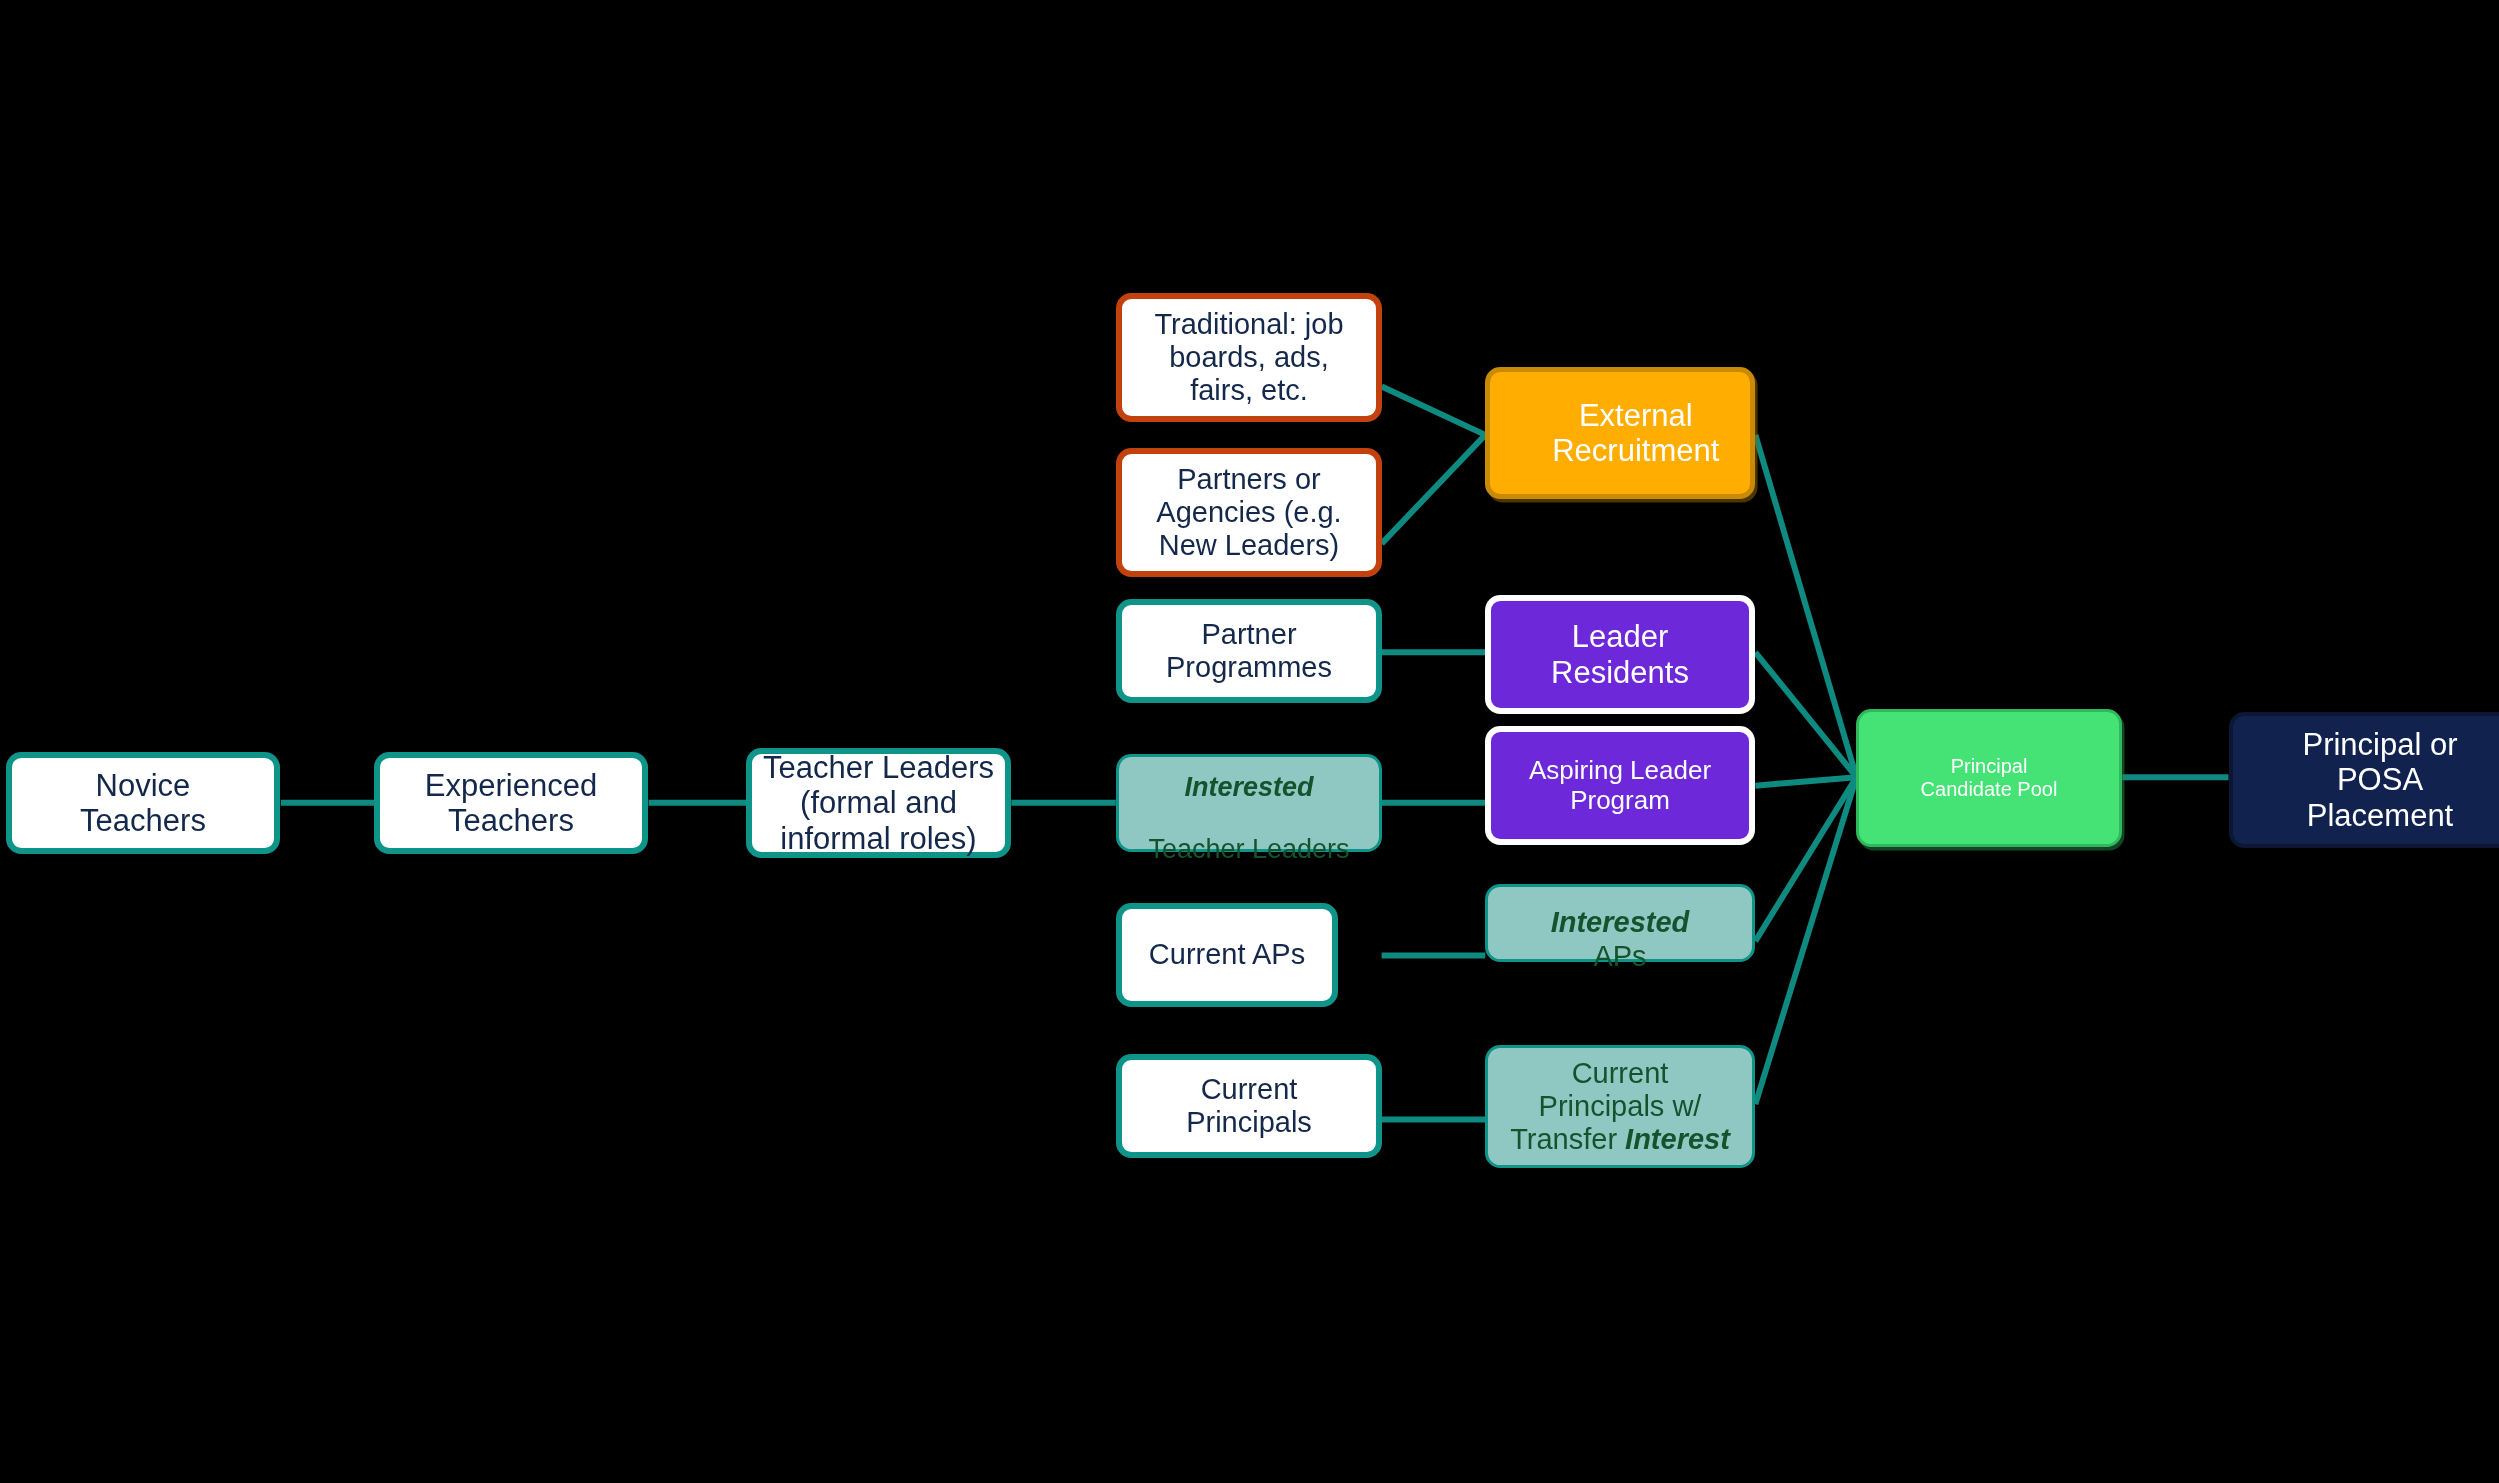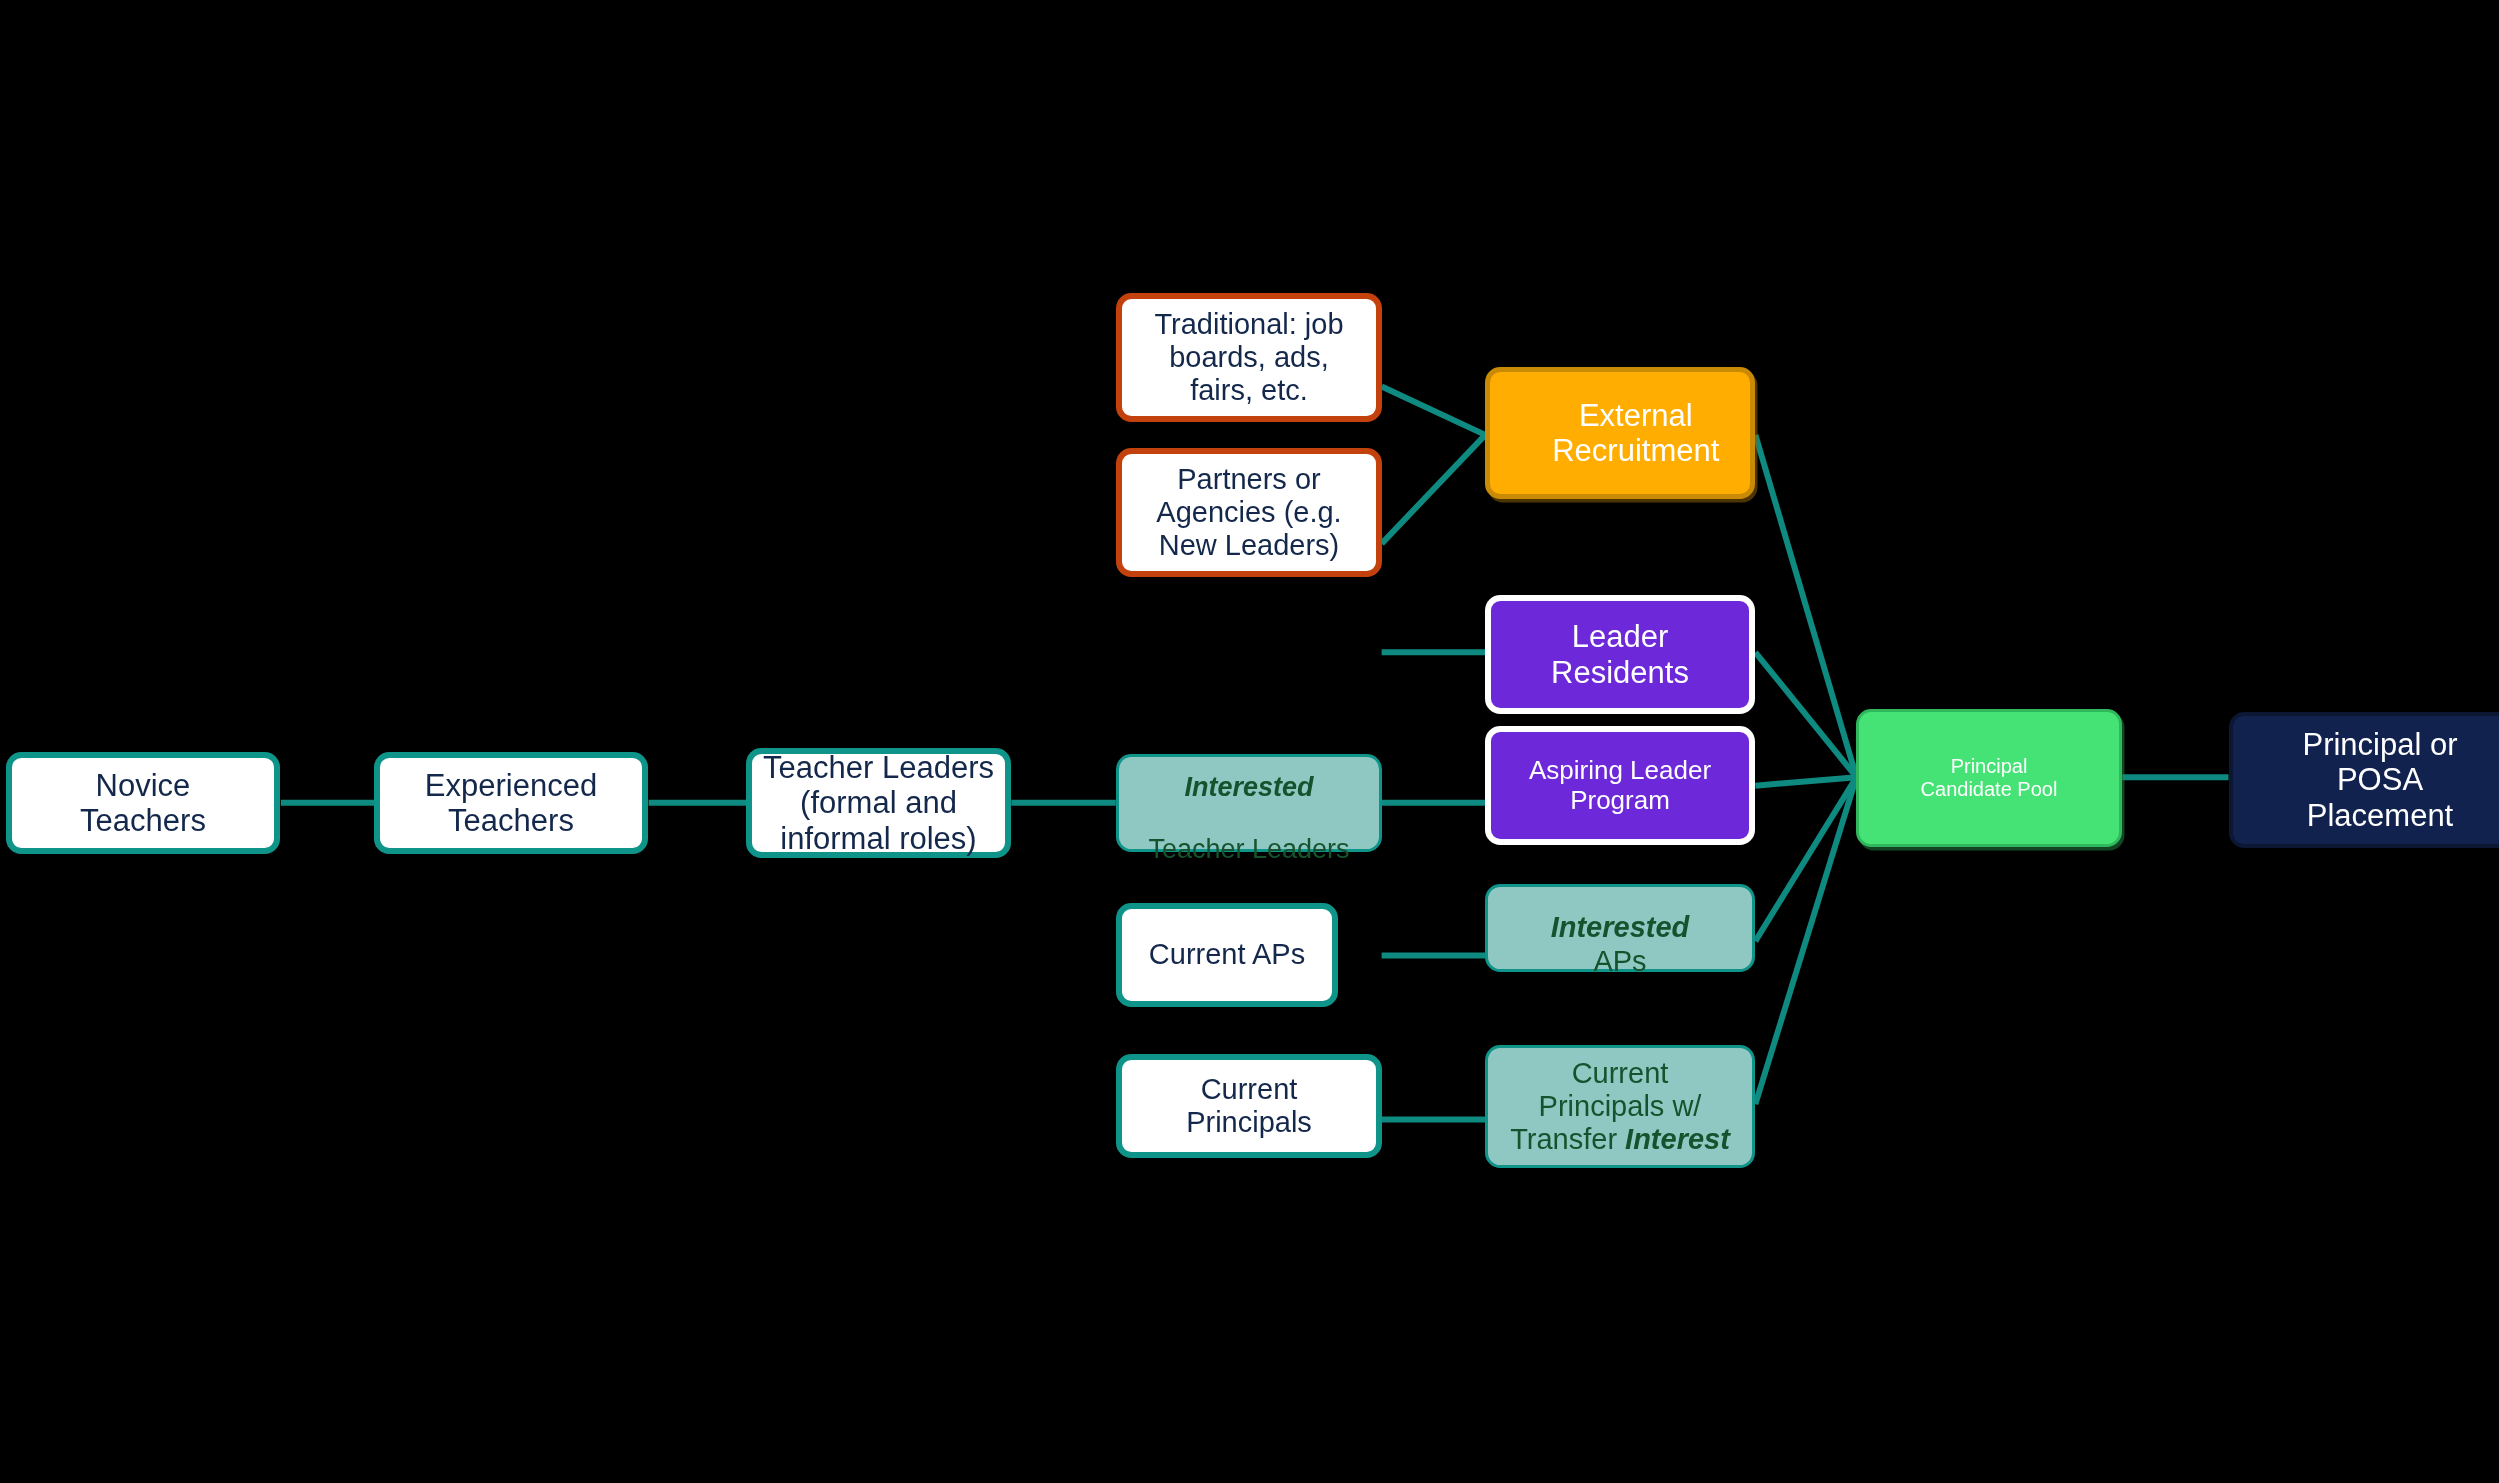--- a/index.html
+++ b/index.html
@@ -135,20 +135,24 @@
 boards, ads,
 fairs, etc.</span>
   </div>
 
   <div class="node n-white-orange" style="left:1116px; top:448px; width:266px; height:129px; font-size:29px;">
     <span class="txt">Partners or
 Agencies (e.g.
 New Leaders)</span>
   </div>
 
+  <div class="node n-white" style="left:1116px; top:599px; width:266px; height:104px; font-size:29px;">
+    <span class="txt">Partner
+Programmes</span>
+  </div>
 
   <div class="node n-lightteal" style="left:1116px; top:754px; width:266px; height:98px; font-size:27px;">
     <span class="txt">
       <span class="bold-ital">Interested</span><br>
       <span>Teacher Leaders</span>
     </span>
   </div>
 
   <div class="node n-white" style="left:1116px; top:903px; width:222px; height:104px; font-size:29px;">
     <span class="txt">Current APs</span>
@@ -167,21 +171,21 @@
   <div class="node n-teal" style="left:1485px; top:595px; width:270px; height:119px; font-size:31px;">
     <span class="txt">Leader
 Residents</span>
   </div>
 
   <div class="node n-teal" style="left:1485px; top:726px; width:270px; height:119px; font-size:26px;">
     <span class="txt">Aspiring Leader
 Program</span>
   </div>
 
-  <div class="node n-lightteal" style="left:1485px; top:884px; width:270px; height:88px; font-size:29px;">
+  <div class="node n-lightteal" style="left:1485px; top:884px; width:270px; height:78px; font-size:29px;">
     <span class="txt">
       <span class="bold-ital">Interested</span>
       <span>APs</span>
     </span>
   </div>
 
   <div class="node n-lightteal" style="left:1485px; top:1045px; width:270px; height:123px; font-size:29px;">
     <span class="txt"><span>Current
 Principals w/
 Transfer </span><span class="bold-ital">Interest</span></span>

